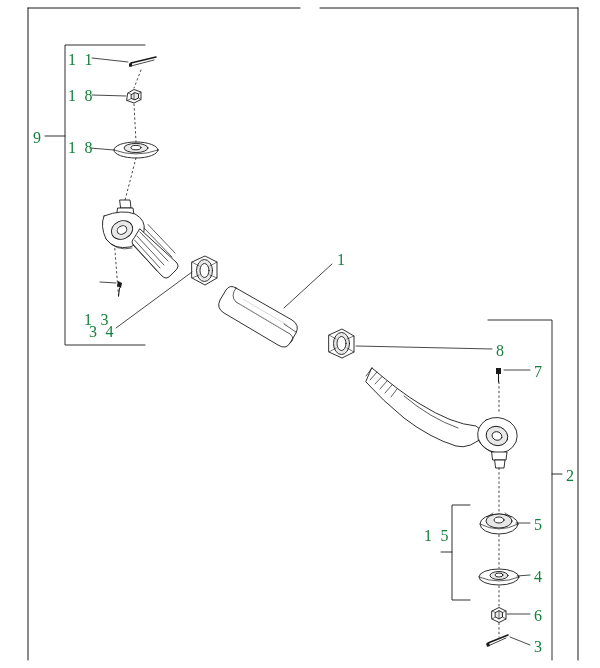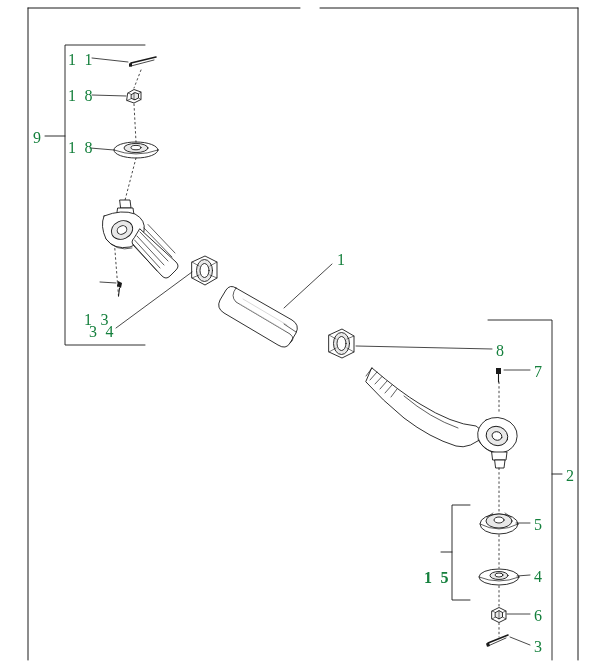--- a/index.html
+++ b/index.html
@@ -245,15 +245,15 @@
   <div class="lbl" style="left:534px; top:517px;">5</div>
   <div class="lbl" style="left:534px; top:608px;">6</div>
   <div class="lbl" style="left:534px; top:364px;">7</div>
   <div class="lbl" style="left:496px; top:343px;">8</div>
   <div class="lbl" style="left:33px;  top:130px;">9</div>
   <div class="lbl" style="left:68px;  top:140px;">1 8</div>
   <div class="lbl" style="left:68px;  top:52px;">1 1</div>
   <div class="lbl" style="left:68px;  top:88px;">1 8</div>
   <div class="lbl" style="left:84px;  top:275px;margin-top:37px;">1 3</div>
   <div class="lbl" style="left:89px;  top:324px;">3 4</div>
-  <div class="lbl" style="left:424px; top:570px;font-weight:bold;">1 5</div>
+  <div class="lbl" style="left:424px; top:528px;">1 5</div>
 
 </div>
 
 </body></html>

